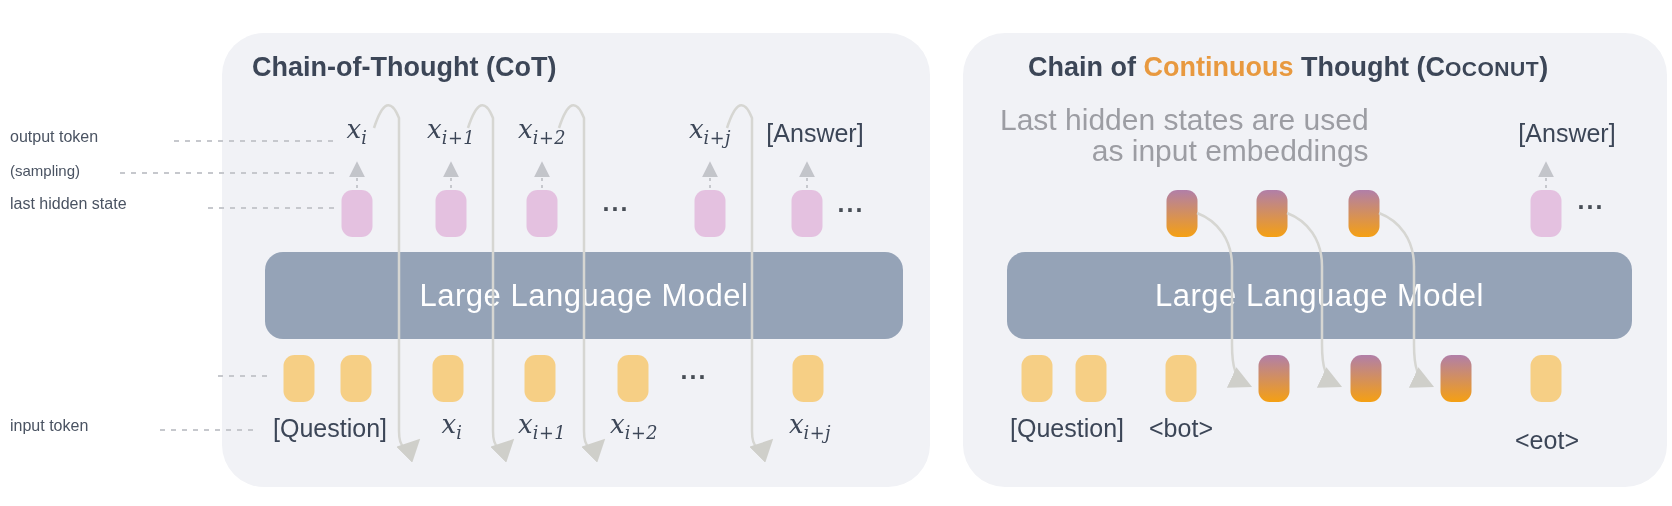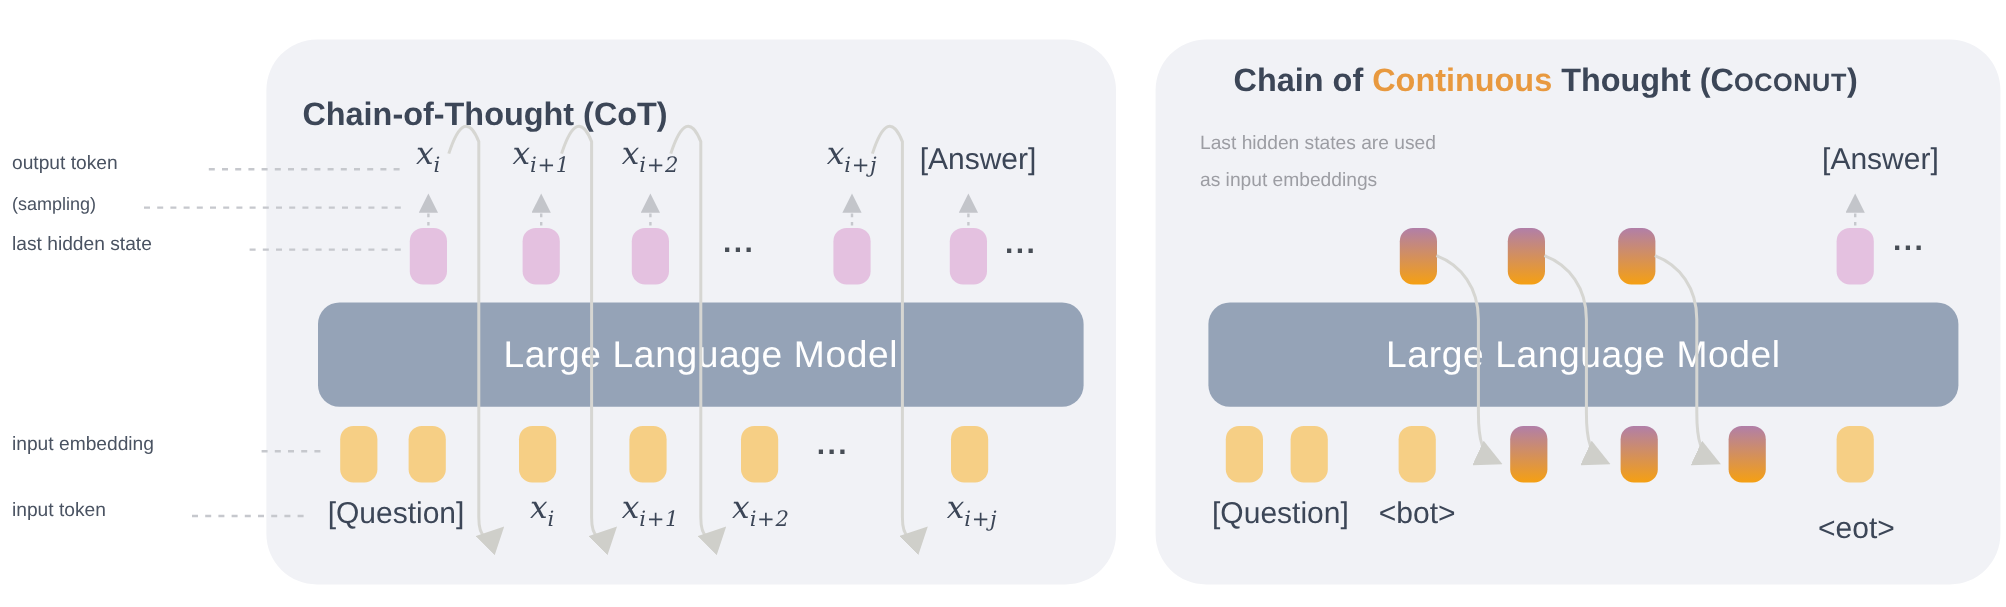--- a/index.html
+++ b/index.html
@@ -7,21 +7,21 @@
     --c-hidden_state_pink:#e4c1e0; --c-input_embedding_yellow:#f6cf85;
     --c-thought_gradient_top:#b17fa8; --c-thought_gradient_bottom:#f5a013;
     --c-title_text:#3c4657; --c-label_text:#4a5362; --c-muted_text:#9c9da3;
     --c-continuous_orange:#e8993f; --c-connector_gray:#d2d2cf; --c-dash_gray:#c6c8cd;
   }
   *{margin:0;padding:0;box-sizing:border-box;}
   body{background:var(--c-page_bg);font-family:"Liberation Sans",sans-serif;}
   .stage{position:relative;width:1672px;height:506px;background:var(--c-page_bg);overflow:hidden;}
   .panel{position:absolute;top:33px;height:454px;background:var(--c-panel_bg);border-radius:42px;}
   .panel-title{position:absolute;font-size:27px;font-weight:700;color:var(--c-title_text);white-space:nowrap;}
-  .subtitle{position:absolute;font-size:16px;color:var(--c-muted_text);line-height:31px;white-space:nowrap;}
+  .subtitle{position:absolute;font-size:30px;color:var(--c-muted_text);line-height:31px;white-space:nowrap;text-align:right;}
   .llm-bar{position:absolute;height:87px;background:var(--c-llm_bar);border-radius:18px;
            display:flex;align-items:center;justify-content:center;}
   .llm-bar span{color:var(--c-llm_text);font-size:31px;letter-spacing:0.5px;}
   .blob{position:absolute;width:31px;height:47px;border-radius:11px;transform:translateX(-50%);}
   .blob.pink{background:var(--c-hidden_state_pink);}
   .blob.yellow{background:var(--c-input_embedding_yellow);}
   .blob.grad{background:linear-gradient(180deg,var(--c-thought_gradient_top) 0%,var(--c-thought_gradient_bottom) 100%);}
   .tok{position:absolute;transform:translateX(-50%);font-size:25px;color:var(--c-title_text);white-space:nowrap;}
   .math{position:absolute;transform:translateX(-50%);font-family:"DejaVu Serif",serif;font-style:italic;
         font-size:26px;color:var(--c-title_text);white-space:nowrap;}
@@ -35,25 +35,24 @@
   svg.overlay{position:absolute;left:0;top:0;pointer-events:none;}
 </style>
 </head>
 <body>
 
 <div class="stage">
 
   <div class="side-label" style="left:10px;top:128px;">output token</div>
   <div class="side-label small" style="left:10px;top:162px;">(sampling)</div>
   <div class="side-label" style="left:10px;top:195px;text-align:right;">last hidden state</div>
-  <div class="side-label" style="left:10px;top:362px;">input embedding</div>
   <div class="side-label" style="left:10px;top:417px;">input token</div>
 
   <div class="panel" style="left:222px;width:708px;"></div>
-  <div class="panel-title" style="left:252px;top:52px;margin-top:28px;">Chain-of-Thought (CoT)</div>
+  <div class="panel-title" style="left:252px;top:52px;">Chain-of-Thought (CoT)</div>
 
   <div class="math" style="left:357px;top:114px;"><span>x</span><sub>i</sub></div>
   <div class="math" style="left:451px;top:114px;"><span>x</span><sub>i+1</sub></div>
   <div class="math" style="left:542px;top:114px;"><span>x</span><sub>i+2</sub></div>
   <div class="math" style="left:710px;top:114px;"><span>x</span><sub>i+j</sub></div>
   <div class="tok" style="left:815px;top:119px;">[Answer]</div>
 
   <div class="blob pink" style="left:357px;top:190px;"></div>
   <div class="blob pink" style="left:451px;top:190px;"></div>
   <div class="blob pink" style="left:542px;top:190px;"></div>

